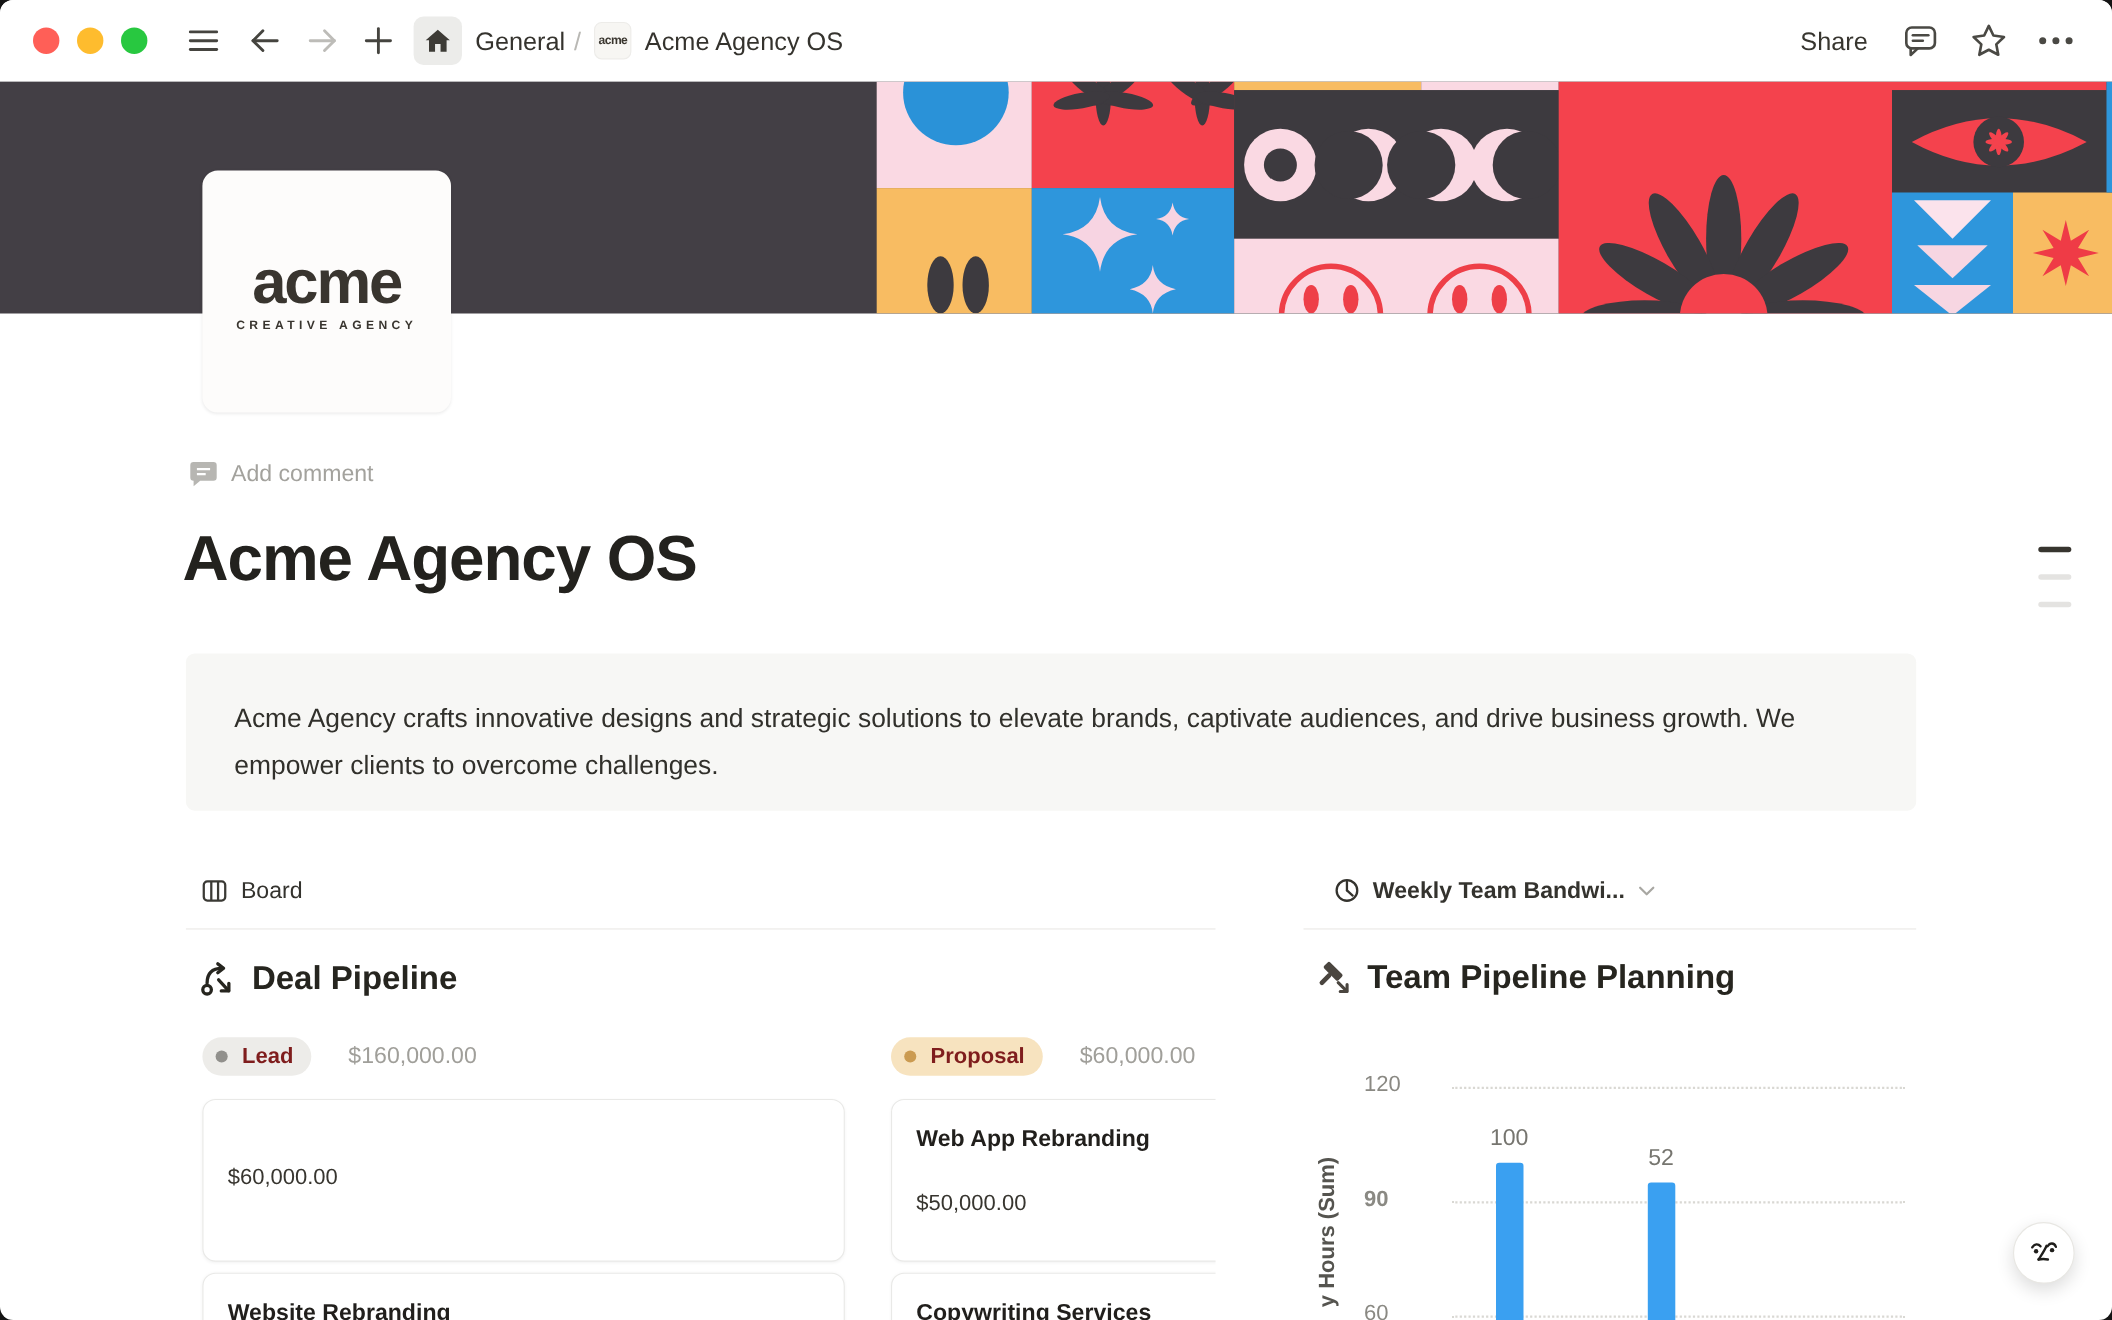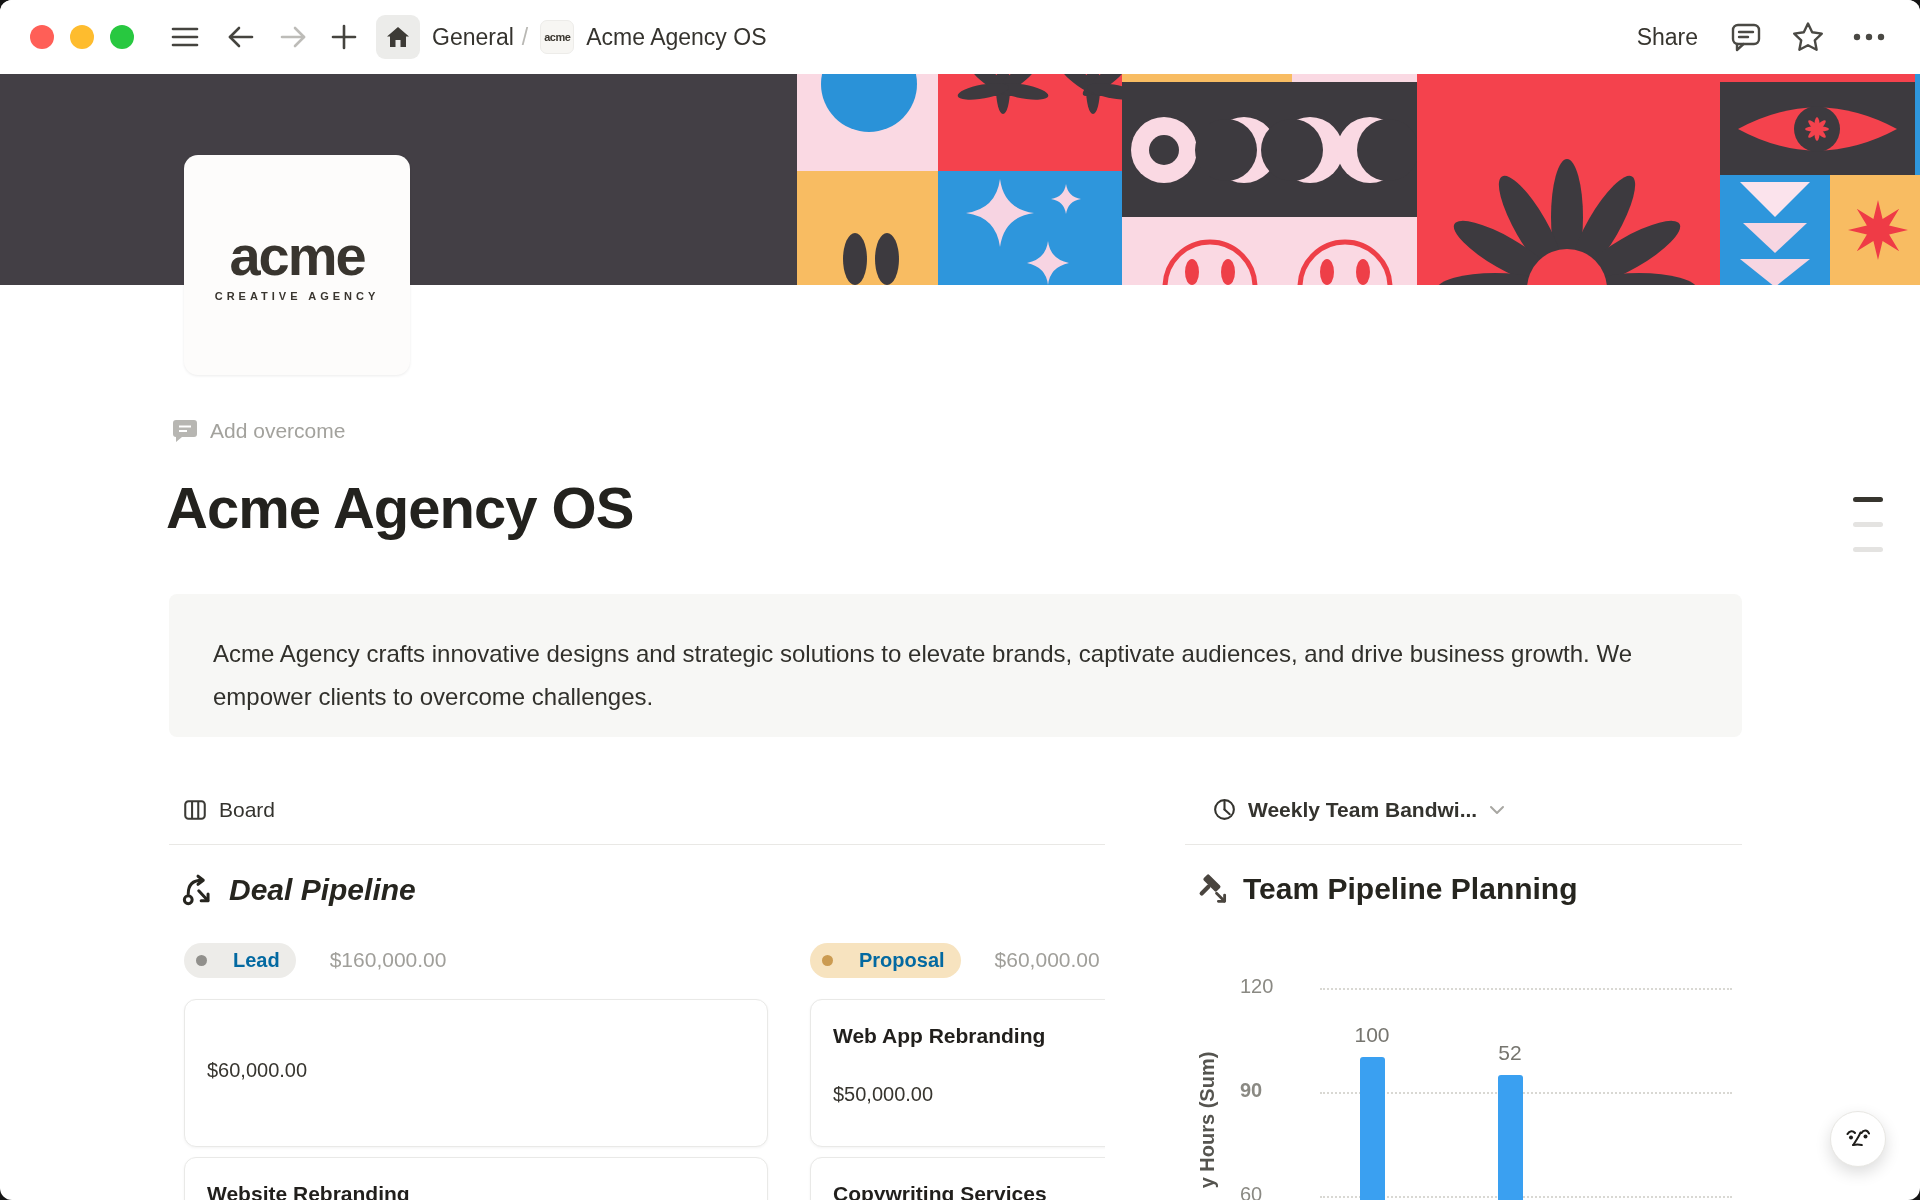--- a/index.html
+++ b/index.html
@@ -59,22 +59,22 @@
   
   .viewtab { position:absolute; display:flex; align-items:center; gap:11px; font-size:21px; color:#34332e; cursor:pointer; }
   .divider { position:absolute; height:1px; background:#e9e8e5; }
   .sec-heading { position:absolute; display:flex; align-items:center; gap:13px; font-size:30px;
                  font-weight:800; color:#26251f; cursor:pointer; }
 
   .kanban { position:absolute; left:169px; top:940px; width:936px; height:260px; overflow:hidden; }
   .kcol { position:absolute; top:0; width:584px; }
   .kcol1 { left:15px; } .kcol2 { left:641px; }
   .pillrow { display:flex; align-items:center; height:40px; }
-  .pill { display:flex; align-items:center; gap:26px; border-radius:20px; padding:6px 16px 6px 12px;
-          font-size:20px; font-weight:700; color:#0369a1; }
+  .pill { display:flex; align-items:center; gap:13px; border-radius:20px; padding:6px 16px 6px 12px;
+          font-size:20px; font-weight:700; color:#7f1d1d; }
   .pill-dot { width:11px; height:11px; border-radius:50%; }
   .colsum { margin-left:34px; font-size:21px; color:#a09f9a; }
   .kcard { background:#fff; border:1px solid #e9e9e7; border-radius:12px; box-shadow:0 1px 3px rgba(15,15,15,0.05);
            width:584px; height:148px; padding:24px 22px; margin-top:19px; cursor:pointer; }
   .kcard + .kcard { margin-top:10px; }
   .kcard-title { font-size:21px; font-weight:700; color:#211f1c; }
   .kcard-amount { font-size:20px; color:#37352f; margin-top:35px; }
 
   
   .chart { position:absolute; left:1185px; top:940px; width:557px; height:260px; overflow:hidden; }
@@ -293,42 +293,42 @@
     <div class="logo-word">acme</div>
     <div class="logo-tag">CREATIVE AGENCY</div>
   </div>
 
   <div class="addcomment">
     <svg width="26" height="26" viewBox="0 0 26 26">
       <path fill="#b7b6b2" d="M4 2 h18 a3 3 0 0 1 3 3 v11 a3 3 0 0 1 -3 3 h-12 l-6 5 v-5 h0 a3 3 0 0 1 -3 -3 v-11 a3 3 0 0 1 3 -3 Z"></path>
       <line x1="7" y1="8.5" x2="19" y2="8.5" stroke="#fff" stroke-width="2"></line>
       <line x1="7" y1="13" x2="15" y2="13" stroke="#fff" stroke-width="2"></line>
     </svg>
-    <span>Add overcome</span>
+    <span>Add comment</span>
   </div>
 
   <h1 class="page-title">Acme Agency OS</h1>
 
   <div class="callout">
     <span>Acme Agency crafts innovative designs and strategic solutions to elevate brands, captivate audiences, and drive business growth. We empower clients to overcome challenges.</span>
   </div>
 
   <div class="viewtab" style="left:182px; top:797px; font-weight:500;">
     <svg width="26" height="26" viewBox="0 0 24 24">
       <g fill="none" stroke="#3b3a35" stroke-width="1.9">
           <rect x="3" y="4" width="18" height="16" rx="3"></rect>
       <line x1="9.3" y1="4" x2="9.3" y2="20"></line>
           <line x1="15" y1="4" x2="15" y2="20"></line>
         </g>
       </svg>
     <span>Board</span>
   </div>
   <div class="divider" style="left:169px; top:844px; width:936px;"></div>
 
-  <div class="sec-heading" style="left:180px; top:872px;font-style:italic;">
+  <div class="sec-heading" style="left:180px; top:872px;">
     <svg width="36" height="36" viewBox="0 0 24 24">
       <g fill="none" stroke="#26251f" stroke-width="2" stroke-linecap="round" stroke-linejoin="round">
         <circle cx="5.5" cy="18.5" r="2.6"></circle>
         <path d="M5.5 14.5 C5.5 8 9 5.5 14.5 5.5"></path>
         <polyline points="12,2.8 15.5,5.5 12,8.2"></polyline>
         <line x1="12.5" y1="12.5" x2="18.5" y2="19"></line>
         <polyline points="18.7,14.6 18.7,19.2 14.1,19.2"></polyline>
       </g>
       </svg>
     <span>Deal Pipeline</span>

